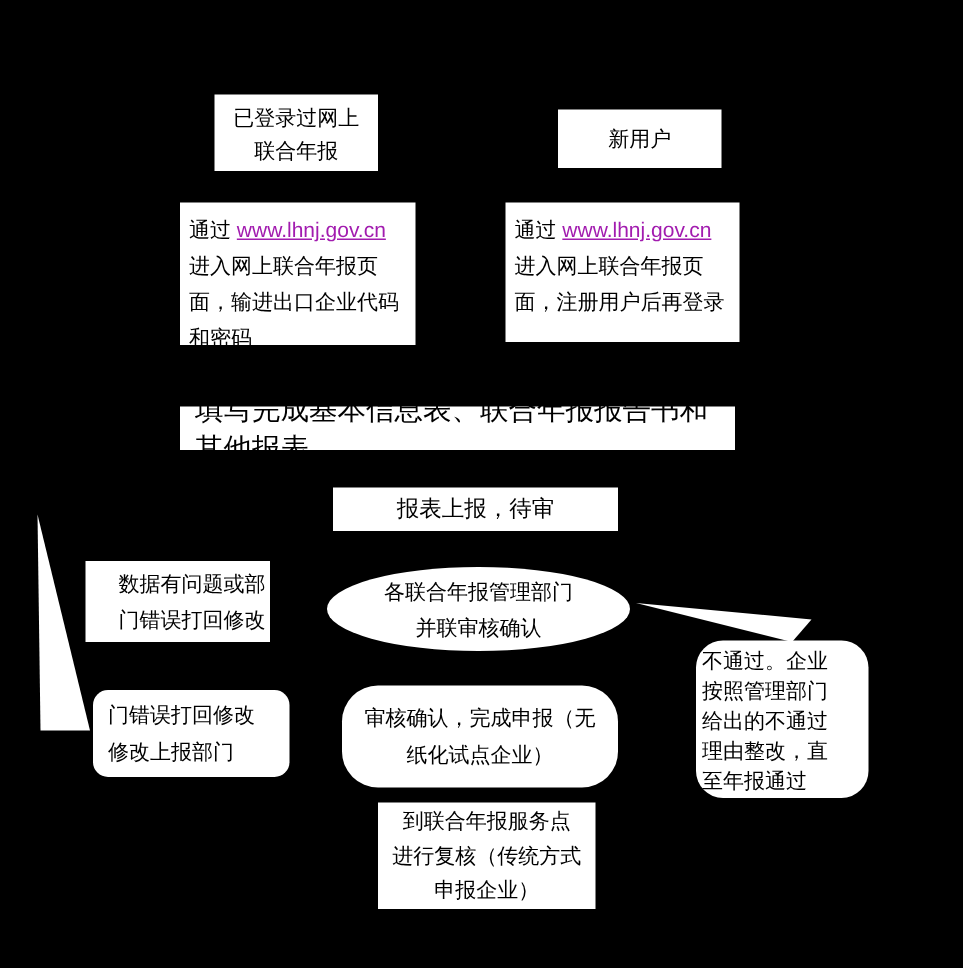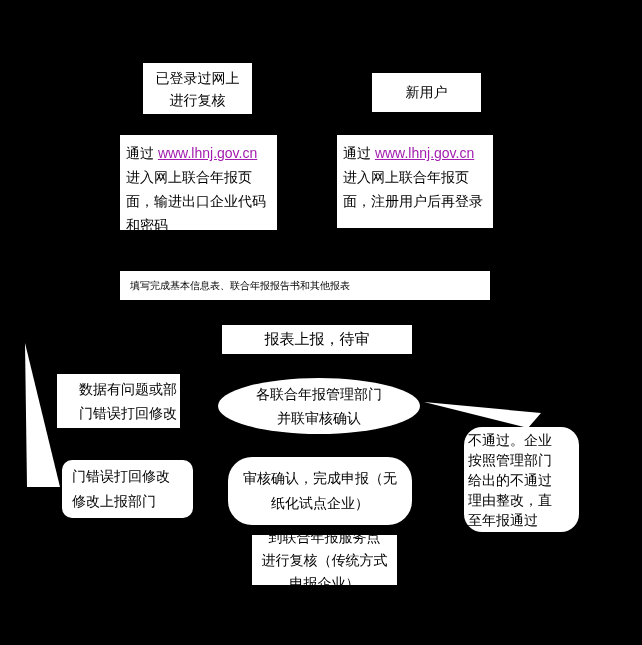--- a/index.html
+++ b/index.html
@@ -11,44 +11,44 @@
     position:absolute;background:#fff;color:#000;font-size:14px;
     box-sizing:border-box;display:flex;align-items:center;
   }
   .center{justify-content:center;text-align:center;}
   .pre{white-space:pre-line;}
   
   .n-logged{left:143px;top:63px;width:109px;height:51px;line-height:22px;}
   .n-newuser{left:372px;top:73px;width:109px;height:39px;align-items:center;}
   .n-login{left:120px;top:135px;width:157px;height:95px;padding:6px 6px;align-items:flex-start;line-height:24px;display:block;}
   .n-register{left:337px;top:135px;width:156px;height:93px;padding:6px 6px;align-items:flex-start;line-height:24px;display:block;}
-  .n-fill{left:120px;top:271px;width:370px;height:29px;padding-left:10px;font-size:10px;}
+  .n-fill{left:120px;top:271px;width:370px;height:29px;padding-left:10px;font-size:19px;}
   .n-submit{left:222px;top:325px;width:190px;height:29px;font-size:15px;}
   .n-problem{left:57px;top:374px;width:123px;height:54px;padding-left:22px;line-height:24px;}
   .n-oval{left:218px;top:378px;width:202px;height:56px;border-radius:50%;line-height:24px;}
   .n-modify{left:62px;top:460px;width:131px;height:58px;border-radius:10px;padding-left:10px;line-height:25px;}
   .n-confirm{left:228px;top:457px;width:184px;height:68px;border-radius:24px;line-height:25px;}
   .n-notpass{left:464px;top:427px;width:115px;height:105px;border-radius:18px;padding-left:4px;line-height:20px;}
-  .n-recheck{left:252px;top:535px;width:145px;height:50px;line-height:23px;}
+  .n-recheck{left:252px;top:535px;width:145px;height:71px;line-height:23px;}
   .link{color:#a21caf;text-decoration:underline;cursor:pointer;}
   .shape-layer{position:absolute;left:0;top:0;width:642px;height:645px;pointer-events:none;}
 </style>
 </head>
 <body>
 
 <div class="canvas">
 
   <svg class="shape-layer" viewBox="0 0 642 645" xmlns="http://www.w3.org/2000/svg">
     <polygon points="25,343 60,487 27,487" fill="#ffffff"></polygon>
     <polygon points="424,402 541,413 528,428" fill="#ffffff"></polygon>
   </svg>
 
   <div class="node center pre n-logged">
     <span class="pre">已登录过网上
-进行复核</span>
+联合年报</span>
   </div>
 
   <div class="node center n-newuser">
     <span>新用户</span>
   </div>
 
   <div class="node n-login">
     <span>通过 </span><span class="link">www.lhnj.gov.cn</span>
     <div class="pre">进入网上联合年报页
 面，输进出口企业代码

